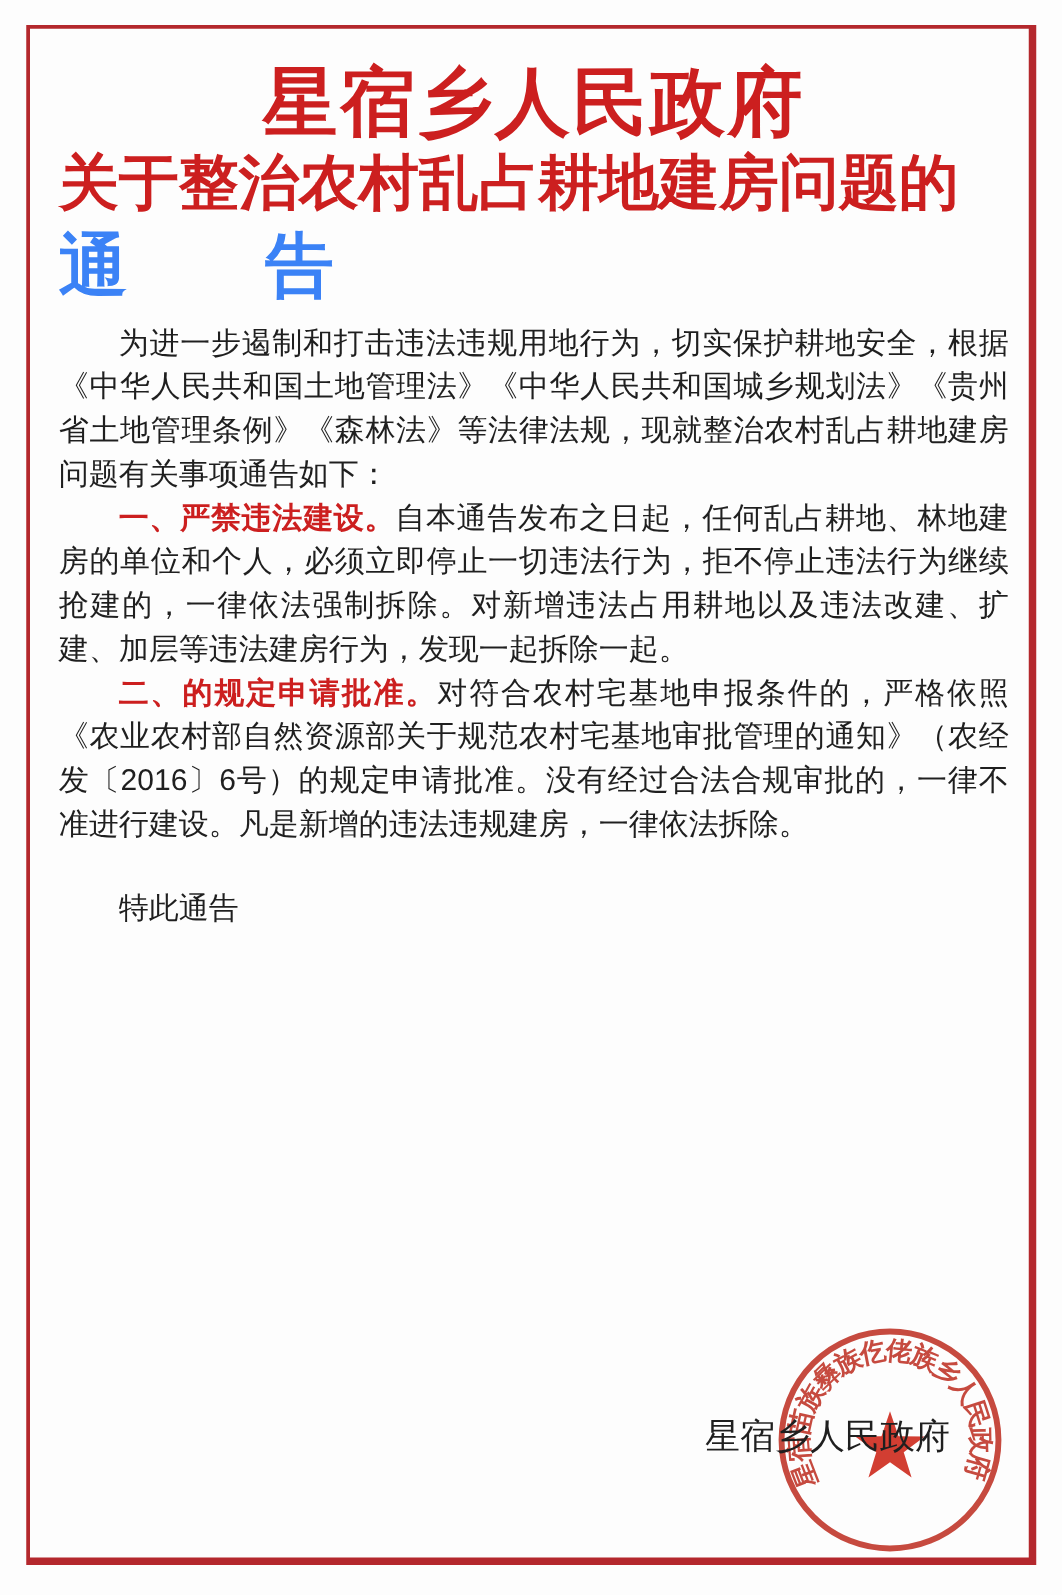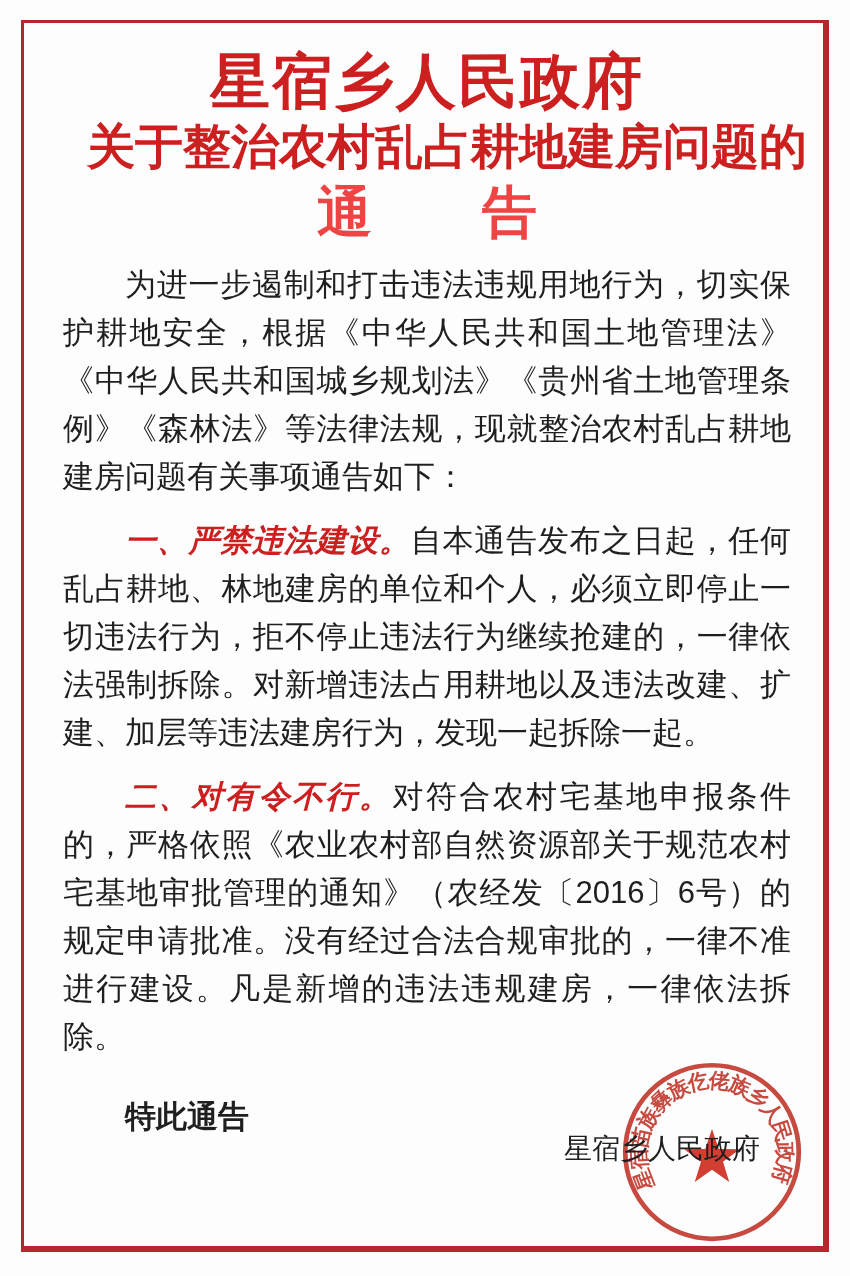--- a/index.html
+++ b/index.html
@@ -36,56 +36,53 @@
     margin: 0;
     text-align: center;
     color: #cc1f1f;
     font-size: 60px;
     font-weight: bold;
     line-height: 1.12;
     letter-spacing: 2px;
   }
   .title-subject {
     margin: 0;
-    text-align: right;
+    text-align: left;
     color: #cc1f1f;
     font-size: 48px;
     font-weight: bold;
     line-height: 1.32;
     white-space: nowrap;
   }
   .title-type {
     margin: 0 0 12px 0;
-    text-align: center;
-    color: #ef4444;
+    color: #3b82f6;
     font-size: 55px;
     font-weight: bold;
     line-height: 1.2;
   }
   .body-text p {
-    margin: 16px;
-    font-size: 31px;
-    line-height: 48px;
+    margin: 0;
+    font-size: 24px;
+    line-height: 35px;
     color: #1f1f1f;
     text-align: justify;
     text-justify: inter-character;
     text-indent: 2em;
   }
   .red-head {
     color: #cc1f1f;
     font-weight: bold;
-    font-style: italic;
   }
   .red-para {
     color: #cc1f1f;
     font-weight: bold;
   }
   .closing {
     margin-top: 32px !important;
-    font-weight: bold;
   }
   .sig-block {
     position: absolute;
     right: 48px;
     top: 1128px;
     width: 280px;
     text-align: center;
     z-index: 3;
   }
   .sig-org {
@@ -119,21 +116,21 @@
   <div class="content">
     <h1 class="title-org">星宿乡人民政府</h1>
     <h2 class="title-subject">关于整治农村乱占耕地建房问题的</h2>
     <h2 class="title-type">通　　告</h2>
 
     <div class="body-text">
       <p><span>为进一步遏制和打击违法违规用地行为，切实保护耕地安全，根据《中华人民共和国土地管理法》《中华人民共和国城乡规划法》《贵州省土地管理条例》《森林法》等法律法规，现就整治农村乱占耕地建房问题有关事项通告如下：</span></p>
 
       <p><span class="red-head">一、严禁违法建设。</span><span>自本通告发布之日起，任何乱占耕地、林地建房的单位和个人，必须立即停止一切违法行为，拒不停止违法行为继续抢建的，一律依法强制拆除。对新增违法占用耕地以及违法改建、扩建、加层等违法建房行为，发现一起拆除一起。</span></p>
 
-      <p><span class="red-head">二、对有令不行。</span><span>对符合农村宅基地申报条件的，严格依照《农业农村部自然资源部关于规范农村宅基地审批管理的通知》（农经发〔2016〕6号）的规定申请批准。没有经过合法合规审批的，一律不准进行建设。凡是新增的违法违规建房，一律依法拆除。</span></p>
+      <p><span class="red-head">二、的规定申请批准。</span><span>对符合农村宅基地申报条件的，严格依照《农业农村部自然资源部关于规范农村宅基地审批管理的通知》（农经发〔2016〕6号）的规定申请批准。没有经过合法合规审批的，一律不准进行建设。凡是新增的违法违规建房，一律依法拆除。</span></p>
 
 
 
 
       <p class="closing">特此通告</p>
     </div>
   </div>
 
   <svg class="seal" viewBox="0 0 176 176">
     <defs>

